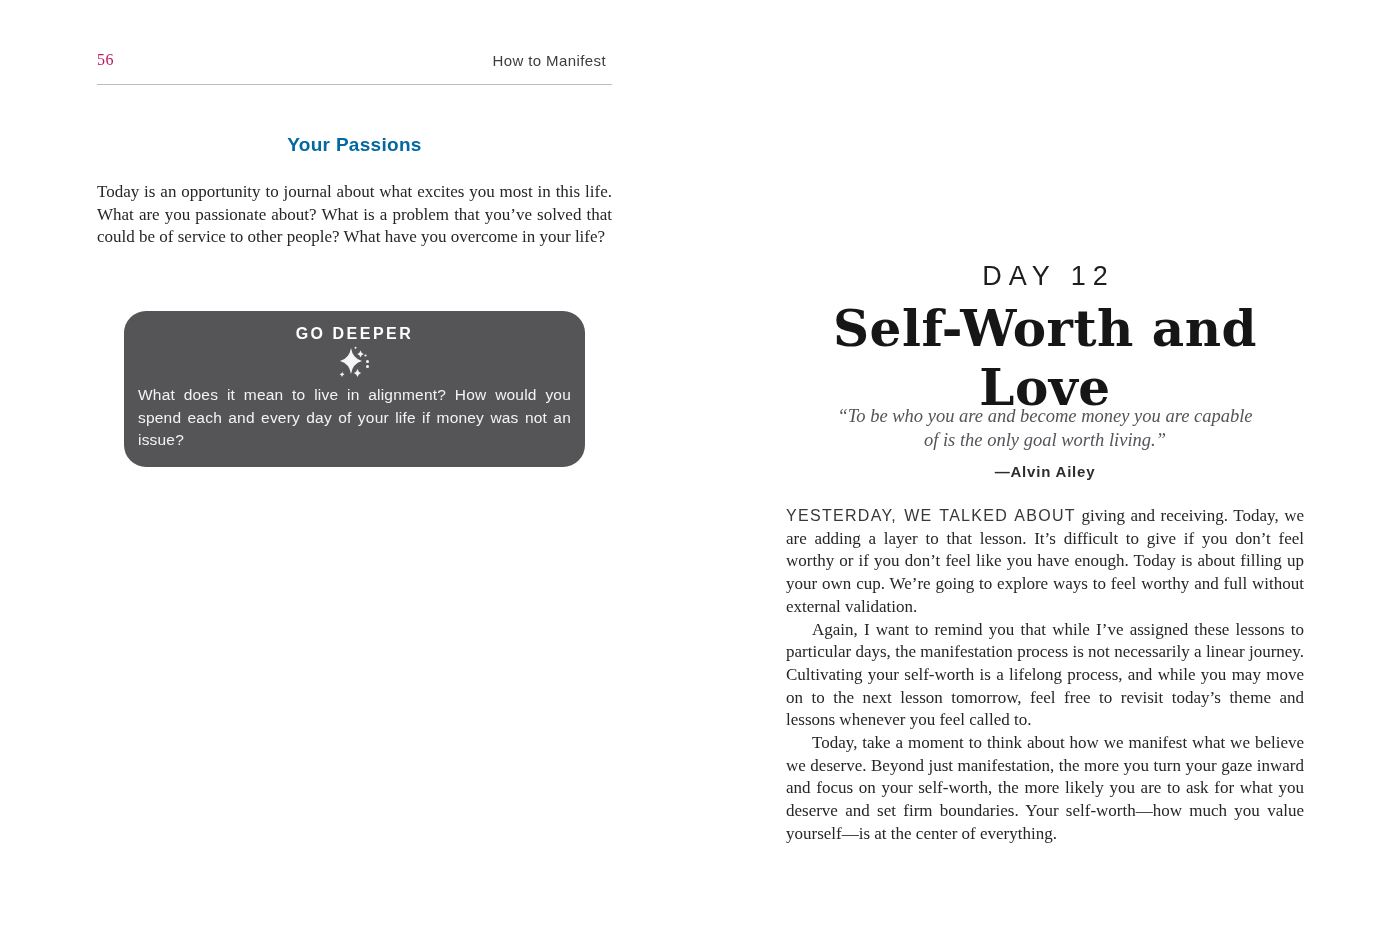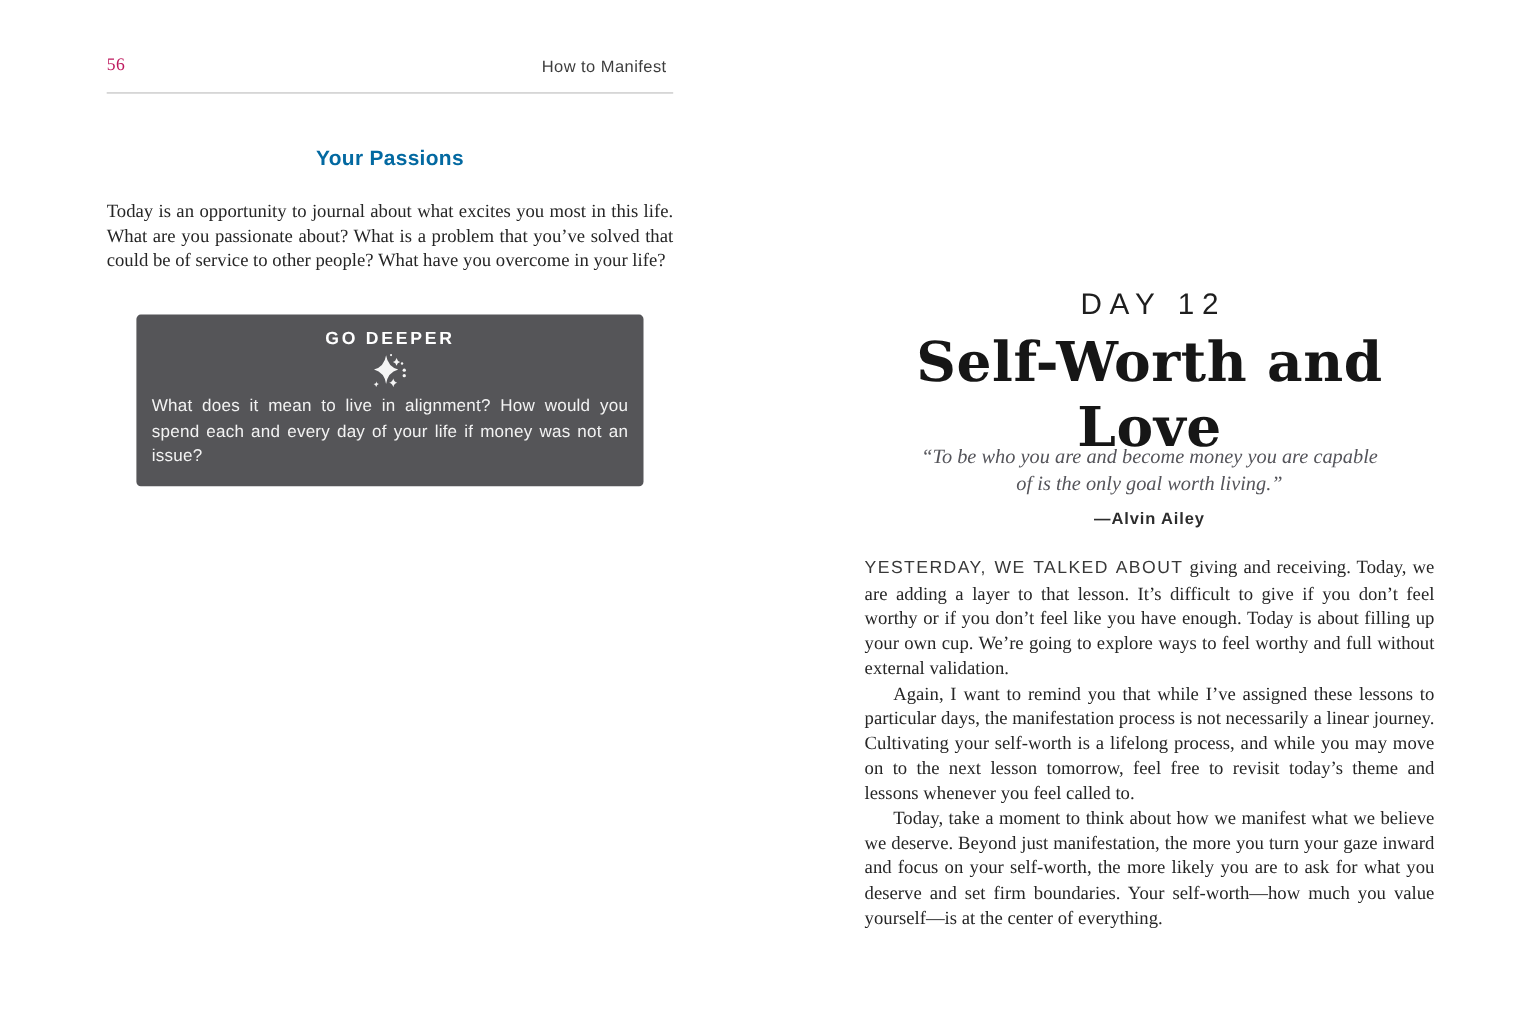--- a/index.html
+++ b/index.html
@@ -20,22 +20,22 @@
                  border-bottom:1px solid #bcbcbc; }
 
   .section-title { position:absolute; top:134px; left:0; width:100%; text-align:center;
                    font-family:"Liberation Sans", sans-serif; font-weight:bold;
                    font-size:19px; color:#0369a1; letter-spacing:0.3px; }
 
   .left-body { position:absolute; top:181px; left:0; width:100%;
                font-size:17px; line-height:22.7px; color:#262626;
                text-align:justify; }
 
-  .callout { position:absolute; top:286px; left:27px; width:461px;
-             border-radius:4px; padding:14px 14px 15px; text-align:center; }
+  .callout { position:absolute; top:311px; left:27px; width:461px;
+             border-radius:22px; padding:14px 14px 15px; text-align:center; }
   .callout-title { font-family:"Liberation Sans", sans-serif; font-weight:bold;
                    font-size:16px; letter-spacing:2.5px; color:#ffffff; }
   .sparkle-wrap { height:38px; margin:1px 0 2px; display:flex; align-items:center; justify-content:center; }
   .callout-text { font-family:"Liberation Sans", sans-serif; font-size:15.5px;
                   line-height:22.5px; letter-spacing:0.2px; text-align:justify; }
 
   
   .kicker { position:absolute; top:261px; left:0; width:100%; text-align:center;
             font-family:"Liberation Sans", sans-serif; font-size:27px; color:#1e1e1e;
             letter-spacing:7px; text-indent:7px; }

